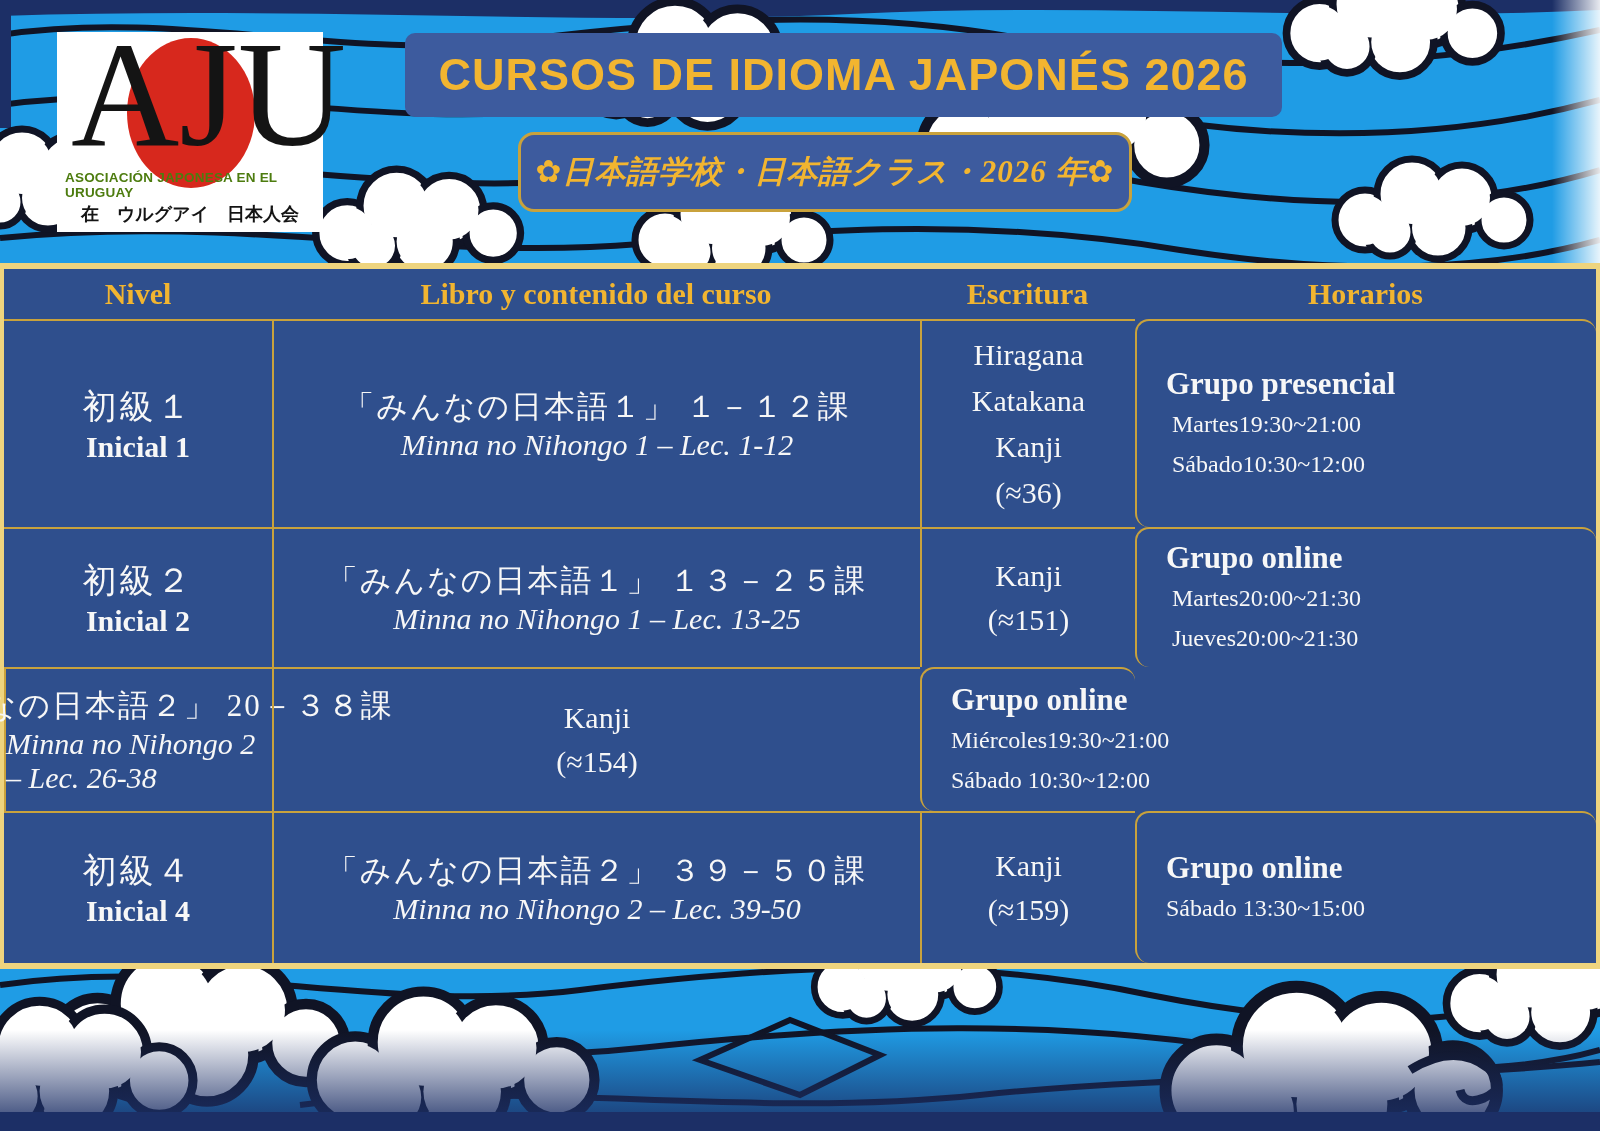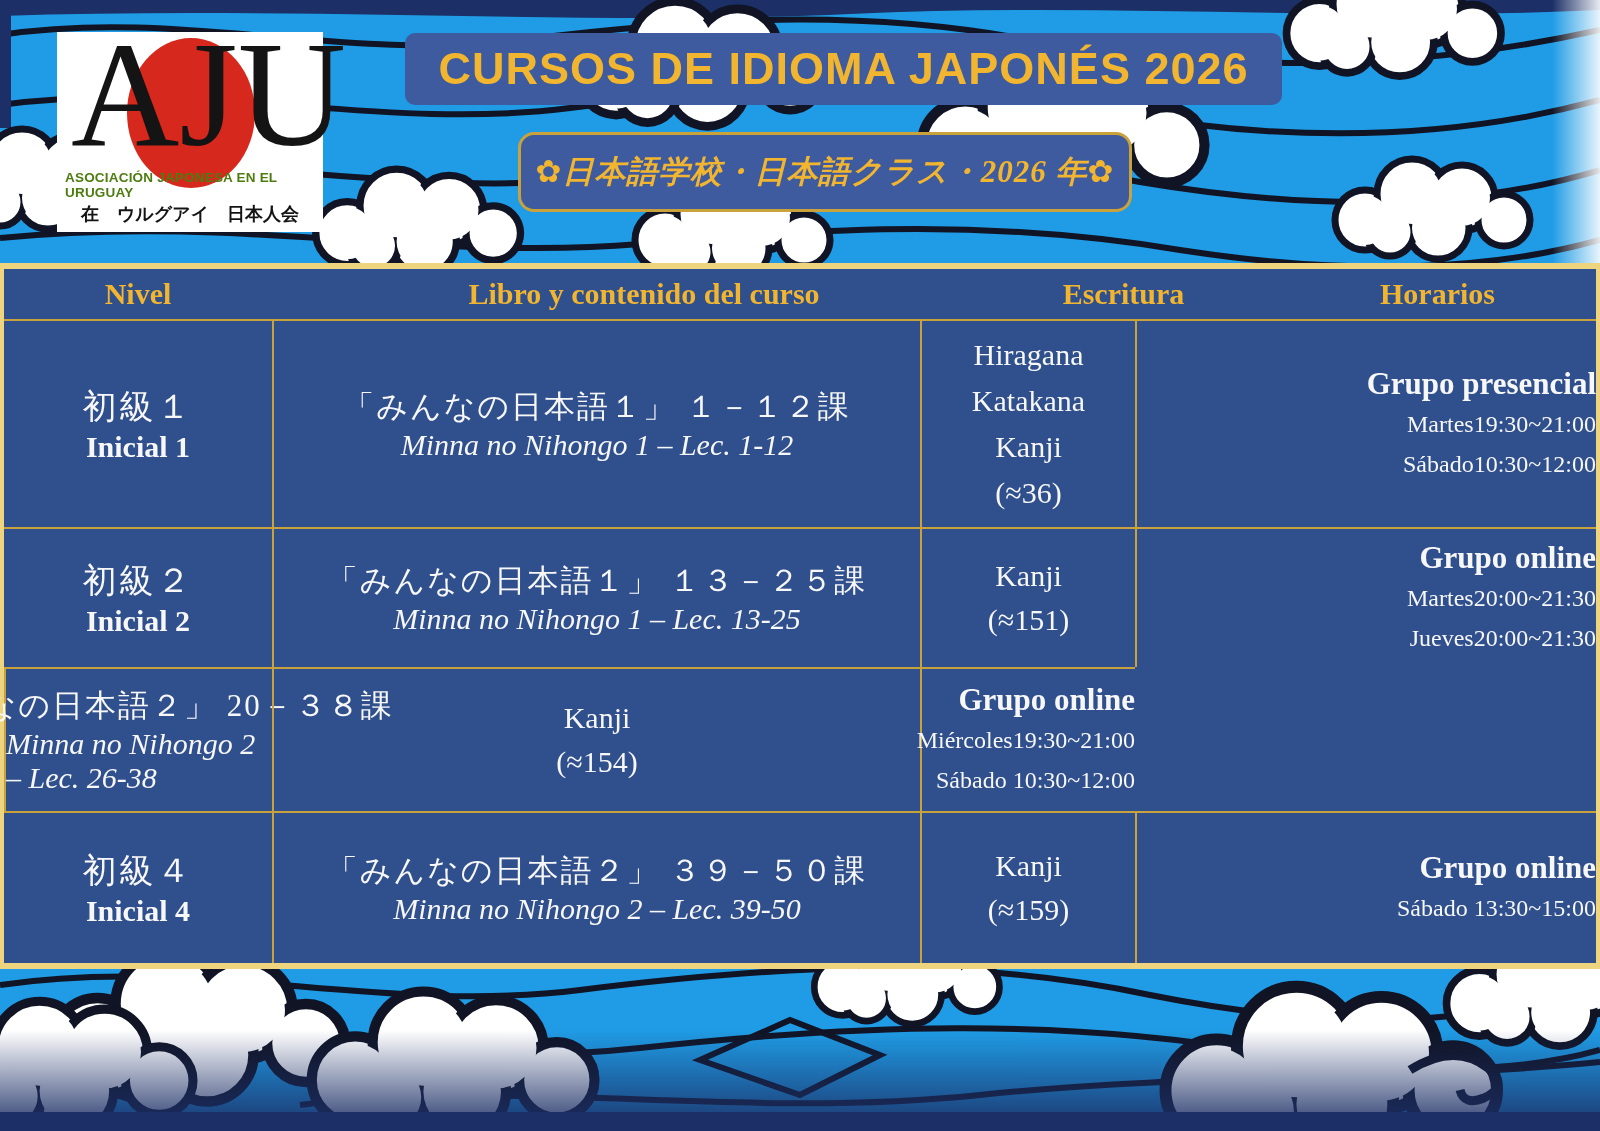--- a/index.html
+++ b/index.html
@@ -11,45 +11,45 @@
   .logo{position:absolute;left:57px;top:32px;width:266px;height:200px;background:#ffffff;z-index:3;}
   .logo-red{position:absolute;left:70px;top:6px;width:128px;height:150px;background:#d7281d;border-radius:50%;}
   .logo-letters{position:absolute;left:14px;top:-16px;width:240px;display:flex;justify-content:space-between;
                 font-size:150px;line-height:1.05;color:#141414;font-family:"Liberation Serif",serif;}
   .logo-org{position:absolute;left:8px;bottom:32px;width:100%;text-align:left;
             font-family:"Liberation Sans",sans-serif;font-weight:bold;font-size:13.5px;color:#4d7c0f;letter-spacing:.2px;}
   .logo-ja{position:absolute;left:0;bottom:6px;width:100%;text-align:center;
            font-size:18px;font-weight:bold;color:#141414;}
 
   
-  .title-banner{position:absolute;left:405px;top:33px;width:877px;height:72px;background:#3d5b9e;
+  .title-banner{position:absolute;left:405px;top:33px;width:877px;height:84px;background:#3d5b9e;
                 border-radius:10px;display:flex;align-items:center;justify-content:center;z-index:3;
                 font-family:"Liberation Sans",sans-serif;font-weight:bold;font-size:45px;color:#f2b530;letter-spacing:1px;}
   .subtitle-banner{position:absolute;left:518px;top:132px;width:614px;height:80px;background:#3d5b9e;
                 border:3px solid #c9a23c;border-radius:16px;display:flex;align-items:center;justify-content:center;z-index:3;
                 font-size:31px;font-weight:bold;color:#f2b530;letter-spacing:1px;box-sizing:border-box;font-style:italic;}
 
   
   .course-table{position:absolute;left:0;top:263px;width:1600px;height:706px;background:#2f4f8d;
                 border:4px solid #eed47e;border-top-width:6px;border-bottom-width:6px;box-sizing:border-box;
                 display:flex;flex-direction:column;color:#f7f7f7;z-index:4;}
   .t-row{display:grid;grid-template-columns:268px 648px 215px 1fr;}
-  .t-head{height:50px;align-items:center;gap:48px;}
+  .t-head{height:50px;align-items:center;}
   .r1{height:208px}.r2{height:140px}.r3{height:144px}.r4{flex:1}
   .th{text-align:center;font-weight:bold;font-size:30px;color:#f2b530;}
   .cell{border-top:2px solid #c9a23c;display:flex;flex-direction:column;justify-content:center;
         align-items:center;box-sizing:border-box;min-width:0;}
   .cell:not(.c1){border-left:2px solid #c9a23c;}
   .nivel-ja{font-size:34px;letter-spacing:3px;}
   .nivel-es{font-size:30px;font-weight:bold;margin-top:0;}
   .libro-ja{font-size:31px;letter-spacing:2px;white-space:pre;}
   .libro-es{font-size:30px;font-style:italic;}
   .esc-line{font-size:30px;line-height:46px;}
   .r2 .esc-line,.r3 .esc-line,.r4 .esc-line{line-height:44px;}
-  .horarios{align-items:flex-end;padding-left:14px;}
+  .horarios{align-items:flex-start;padding-left:29px;border-radius:14px;}
   .grupo{font-weight:bold;font-size:31px;line-height:40px;}
   .h-line{font-size:24px;line-height:40px;white-space:pre;}
 </style>
 </head>
 <body>
 
 <div class="poster">
 
   <svg class="bg" viewBox="0 0 1600 1131" preserveAspectRatio="none" aria-hidden="true">
     <defs>

